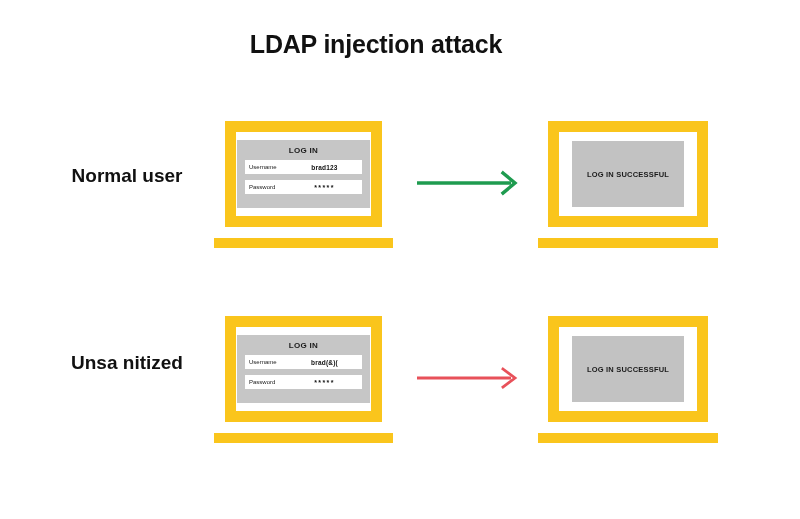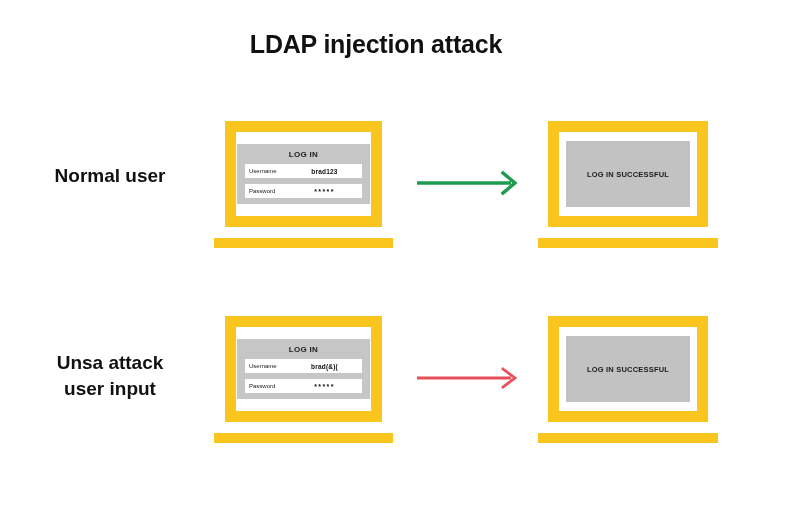--- a/index.html
+++ b/index.html
@@ -24,21 +24,21 @@
     text-align: center;
     font-size: 25px;
     font-weight: bold;
     color: #111111;
     letter-spacing: -0.2px;
   }
 
   
   .row-label {
     position: absolute;
-    left: 20px;
+    left: 37px;
     width: 180px;
     text-align: center;
     font-size: 19px;
     font-weight: bold;
     color: #111111;
     line-height: 1.35;
   }
   .row-label.r1 { top: 163px; }
   .row-label.r2 { top: 350px; }
 
@@ -98,21 +98,21 @@
     top: 117px;
   }
 
   .laptop.r1 { top: 121px; }
   .laptop.r2 { top: 316px; }
 
   
   .form-panel {
     background: #c6c6c6;
     width: 133px;
-    height: 60px;
+    height: 68px;
     box-sizing: border-box;
     padding: 5px 8px 6px 8px;
   }
   .form-title {
     text-align: center;
     font-size: 8px;
     font-weight: bold;
     color: #1a1a1a;
     letter-spacing: 0.3px;
     margin: 1px 0 5px 0;
@@ -141,21 +141,21 @@
     letter-spacing: 0.2px;
   }
   .field-value.dots {
     letter-spacing: 1.4px;
     font-size: 7px;
   }
 
   
   .result-panel {
     background: #c2c2c2;
-    width: 124px;
+    width: 112px;
     height: 66px;
     display: flex;
     align-items: center;
     justify-content: center;
   }
   .result-text {
     font-size: 7.5px;
     font-weight: bold;
     color: #1a1a1a;
     letter-spacing: 0.2px;
@@ -212,22 +212,21 @@
     <div class="inner">
       <div class="result-panel">
         <span class="result-text">LOG IN SUCCESSFUL</span>
       </div>
     </div>
   </div>
   <div class="base"></div>
 </div>
 
 <div class="row-label r2">
-  <div>Unsa attack</div>
-  <div>user input</div>
+  <div>Unsa nitized</div>
 </div>
 
 <div class="laptop laptop-left r2">
   <div class="screen">
     <div class="inner">
       <div class="form-panel">
         <div class="form-title">LOG IN</div>
         <div class="field">
           <span class="field-label">Username</span>
           <span class="field-value">brad(&amp;)(</span>

